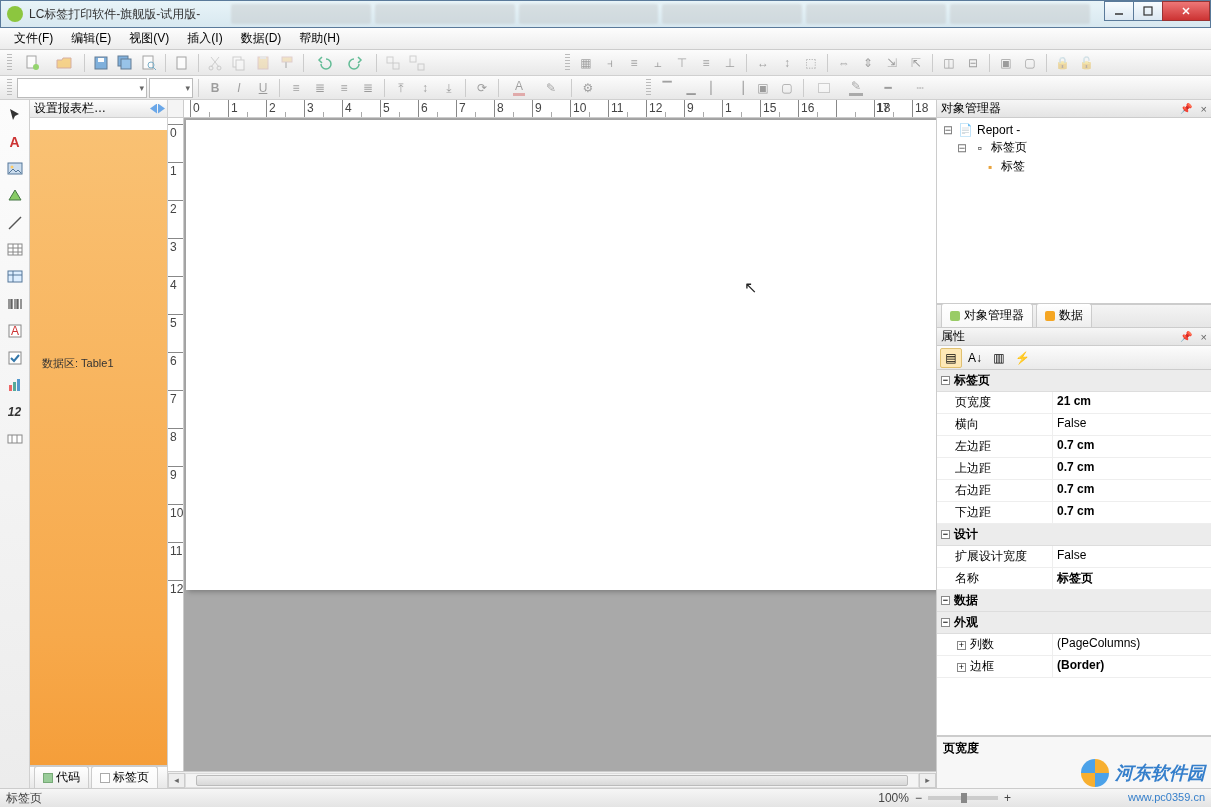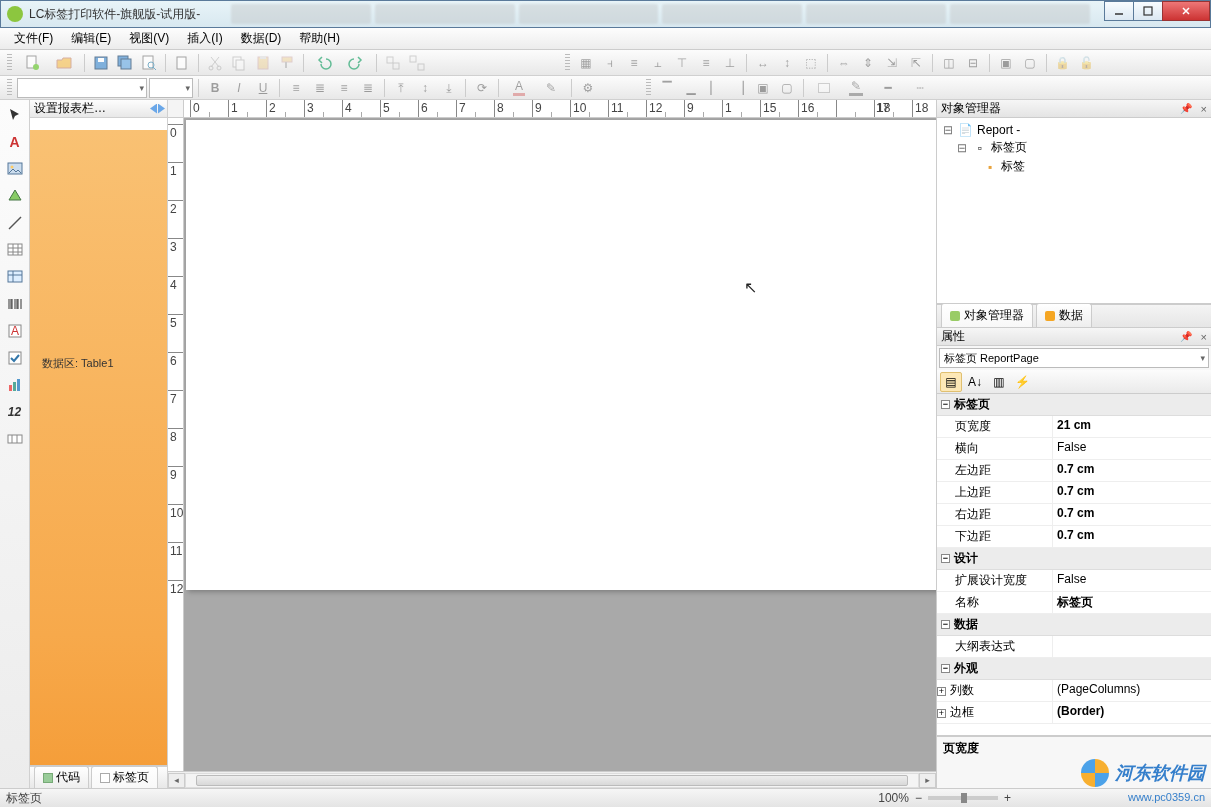--- a/index.html
+++ b/index.html
@@ -96,21 +96,21 @@
 .proptool .pt { width:22px; height:20px; border:1px solid transparent; border-radius:2px; display:flex;align-items:center;justify-content:center; }
 .proptool .pt.sel { background:#fde8b6; border-color:#e0c070; }
 
 .propgrid { flex:1; background:#fff; overflow:auto; font-size:11px; border-bottom: 1px solid #ccc; }
 .pg-cat { background:#ececec; padding:2px 4px; display:flex; align-items:center; gap:4px; border-bottom:1px solid #ddd; font-weight:bold; }
 .pg-cat .exp { width:9px; height:9px; border:1px solid #888; display:inline-flex; align-items:center; justify-content:center; font-size:9px; line-height:1; background:#fff;}
 .pg-row { display:flex; border-bottom:1px solid #eee; }
 .pg-row .k { width: 116px; padding:2px 4px 2px 18px; border-right:1px solid #eee; background:#fff; }
 .pg-row .v { flex:1; padding:2px 4px; }
 .pg-row .v.b { font-weight:bold; }
-.pg-row.hasexp .k { padding-left:0; }
+.pg-row.hasexp .k { padding-left:20px; }
 .pg-row.hasexp .k .exp { width:9px; height:9px; border:1px solid #888; display:inline-flex; align-items:center; justify-content:center; font-size:9px; background:#fff; margin-right:4px;}
 .propdesc { height: 52px; background:#f7f7f7; border-top:1px solid #ccc; padding:3px 6px; font-size:11px; }
 .propdesc b { font-weight:bold; }
 
 
 .status { height:19px; background:linear-gradient(#f6f6f6,#e4e4e4); border-top:1px solid #ccc; display:flex; align-items:center; padding:0 6px; font-size:11px; color:#444; position:relative;}
 .status .zoom { position:absolute; right: 200px; display:flex; align-items:center; gap:6px; }
 .status .zoom .ztrack { width:70px; height:4px; background:#ccc; position:relative; }
 .status .zoom .zthumb { position:absolute; left:33px; top:-3px; width:6px; height:10px; background:#888; }
 .watermark { position:absolute; right:6px; bottom:20px; display:flex; align-items:center; gap:6px; opacity:.9;}
@@ -571,21 +571,20 @@
           <span class="dot or"></span>
           <span>数据</span>
         </div>
     </div>
 
     <div class="panelhdr">
       <span>属性</span>
       <span class="pin">📌</span>
       <span class="x">×</span>
     </div>
-    <div class="propsel">标签页 ReportPage</div>
     <div class="proptool">
       <div class="pt sel">▤</div>
       <div class="pt">A↓</div>
       <div class="pt">▥</div>
       <div class="pt">
           <span style="color:#e8a33d">⚡</span>
         </div>
     </div>
     <div class="propgrid">
       <div class="pg-cat">
@@ -626,24 +625,20 @@
           <div class="v">False</div>
         </div>
       <div class="pg-row">
           <div class="k">名称</div>
           <div class="v b">标签页</div>
         </div>
 
       <div class="pg-cat">
           <span class="exp">−</span>
           <span>数据</span>
-        </div>
-      <div class="pg-row">
-          <div class="k">大纲表达式</div>
-          <div class="v"></div>
         </div>
 
       <div class="pg-cat">
           <span class="exp">−</span>
           <span>外观</span>
         </div>
       <div class="pg-row hasexp">
           <div class="k"><span class="exp">+</span><span>列数</span></div>
           <div class="v">(PageColumns)</div>
         </div>

